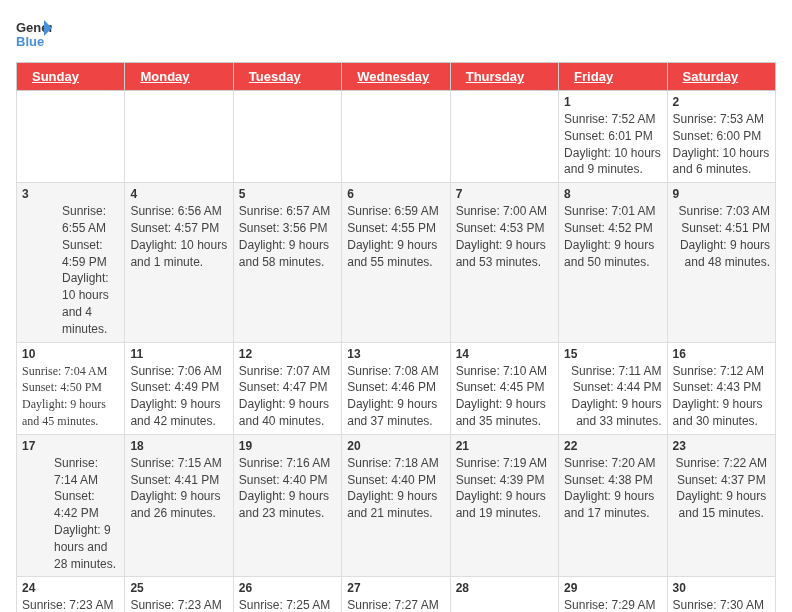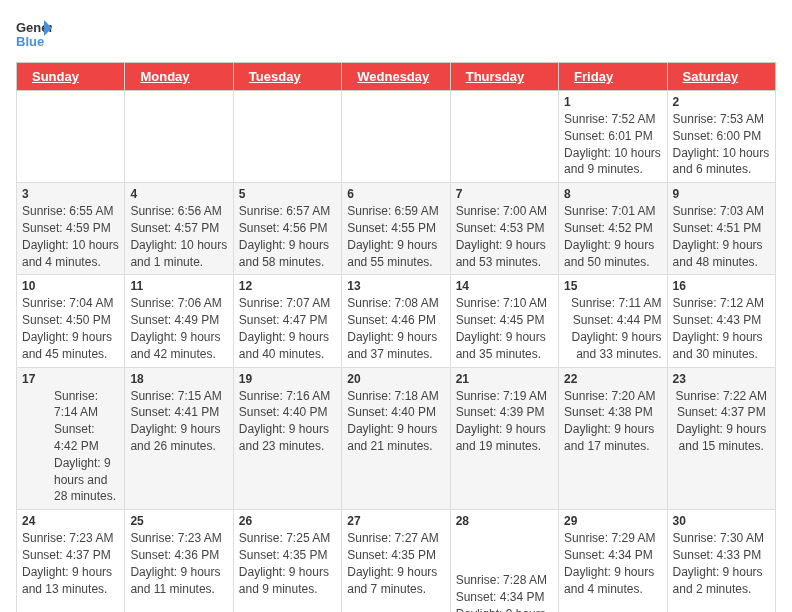--- a/index.html
+++ b/index.html
@@ -122,34 +122,34 @@
         <td>
           <span class="day-number">2</span>
           <div class="day-info" style="white-space: pre-line;">Sunrise: 7:53 AM
 Sunset: 6:00 PM
 Daylight: 10 hours and 6 minutes.</div>
         </td>
       </tr>
       <tr>
         <td>
           <span class="day-number">3</span>
-          <div class="day-info" style="white-space: pre-line;">Sunrise: 6:55 AM
+          <div class="day-info" style="white-space: pre-line; margin-left: 40px;">Sunrise: 6:55 AM
 Sunset: 4:59 PM
 Daylight: 10 hours and 4 minutes.</div>
         </td>
         <td>
           <span class="day-number">4</span>
           <div class="day-info" style="white-space: pre-line;">Sunrise: 6:56 AM
 Sunset: 4:57 PM
 Daylight: 10 hours and 1 minute.</div>
         </td>
         <td>
           <span class="day-number">5</span>
           <div class="day-info" style="white-space: pre-line;">Sunrise: 6:57 AM
-Sunset: 4:56 PM
+Sunset: 3:56 PM
 Daylight: 9 hours and 58 minutes.</div>
         </td>
         <td>
           <span class="day-number">6</span>
           <div class="day-info" style="white-space: pre-line;">Sunrise: 6:59 AM
 Sunset: 4:55 PM
 Daylight: 9 hours and 55 minutes.</div>
         </td>
         <td>
           <span class="day-number">7</span>
@@ -158,29 +158,29 @@
 Daylight: 9 hours and 53 minutes.</div>
         </td>
         <td>
           <span class="day-number">8</span>
           <div class="day-info" style="white-space: pre-line;">Sunrise: 7:01 AM
 Sunset: 4:52 PM
 Daylight: 9 hours and 50 minutes.</div>
         </td>
         <td>
           <span class="day-number">9</span>
-          <div class="day-info" style="white-space: pre-line;">Sunrise: 7:03 AM
+          <div class="day-info" style="white-space: pre-line; text-align: right;">Sunrise: 7:03 AM
 Sunset: 4:51 PM
 Daylight: 9 hours and 48 minutes.</div>
         </td>
       </tr>
       <tr>
         <td>
           <span class="day-number">10</span>
-          <div class="day-info" style="white-space: pre-line;">Sunrise: 7:04 AM
+          <div class="day-info" style="white-space: pre-line; font-family: Liberation Serif, serif;">Sunrise: 7:04 AM
 Sunset: 4:50 PM
 Daylight: 9 hours and 45 minutes.</div>
         </td>
         <td>
           <span class="day-number">11</span>
           <div class="day-info" style="white-space: pre-line;">Sunrise: 7:06 AM
 Sunset: 4:49 PM
 Daylight: 9 hours and 42 minutes.</div>
         </td>
         <td>

